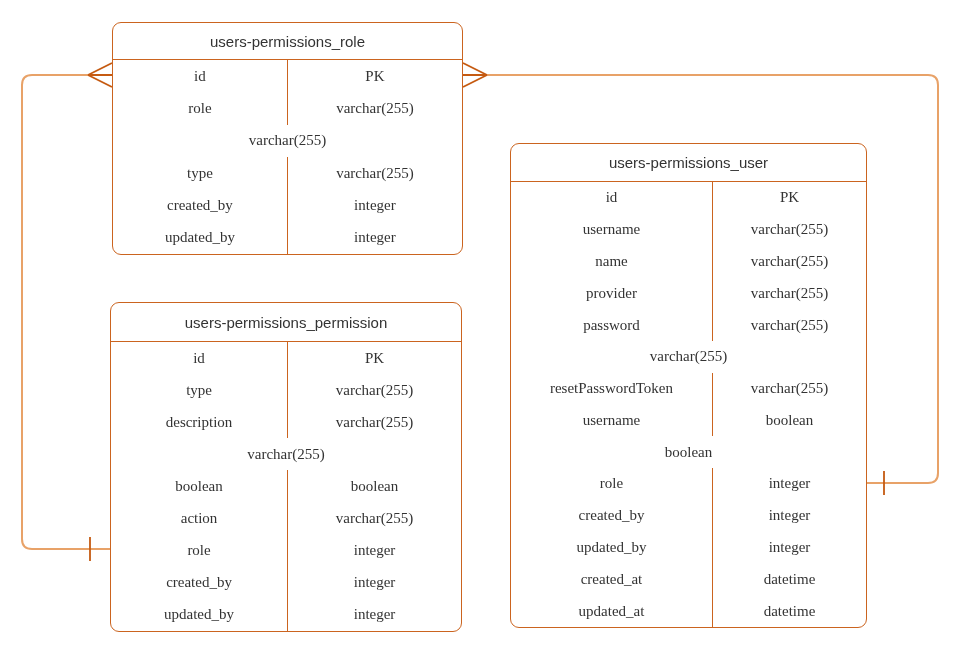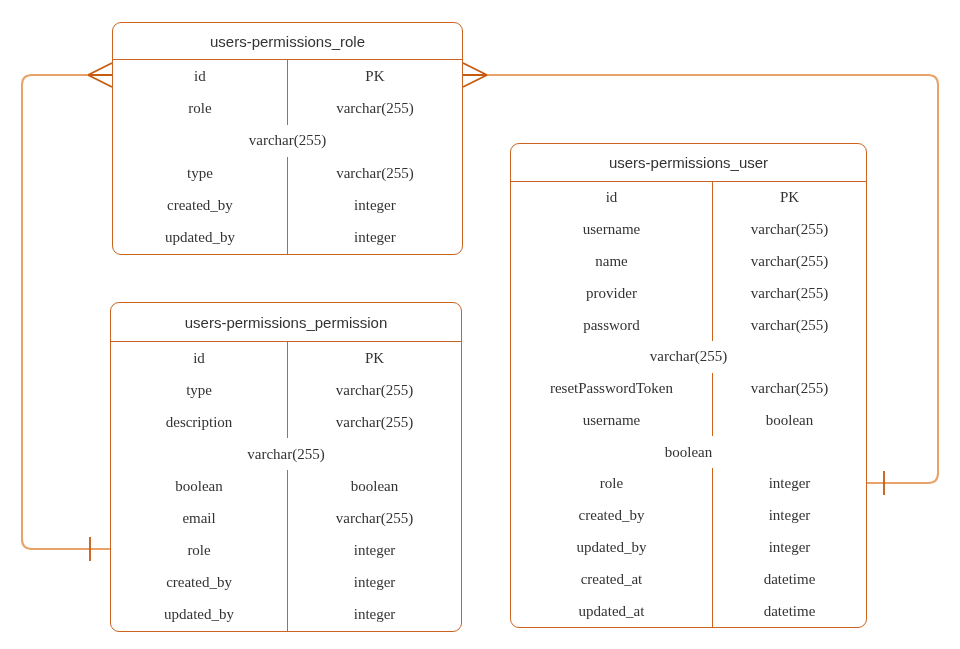--- a/index.html
+++ b/index.html
@@ -131,21 +131,21 @@
         <div class="cell c-type">varchar(255)</div>
       </div>
         <div class="row">
         <div class="cell c-type">varchar(255)</div>
       </div>
         <div class="row">
         <div class="cell c-name">boolean</div>
         <div class="cell c-type">boolean</div>
       </div>
         <div class="row">
-        <div class="cell c-name">email</div>
+        <div class="cell c-name">action</div>
         <div class="cell c-type">varchar(255)</div>
       </div>
         <div class="row">
         <div class="cell c-name">role</div>
         <div class="cell c-type">integer</div>
       </div>
         <div class="row">
         <div class="cell c-name">created_by</div>
         <div class="cell c-type">integer</div>
       </div>

